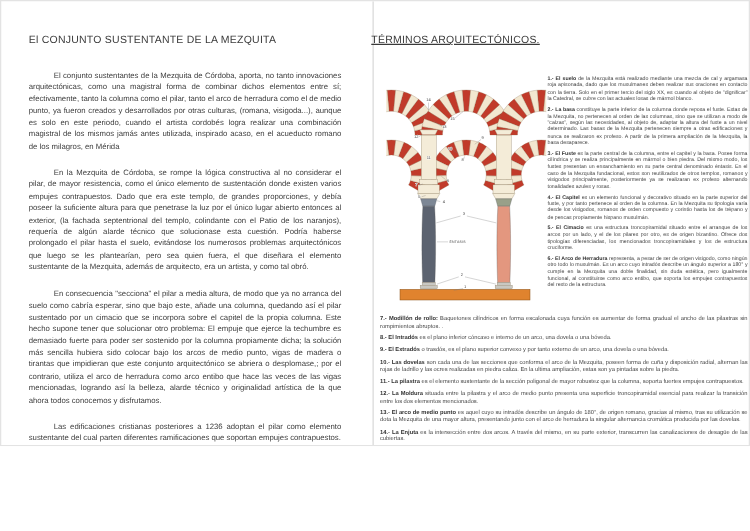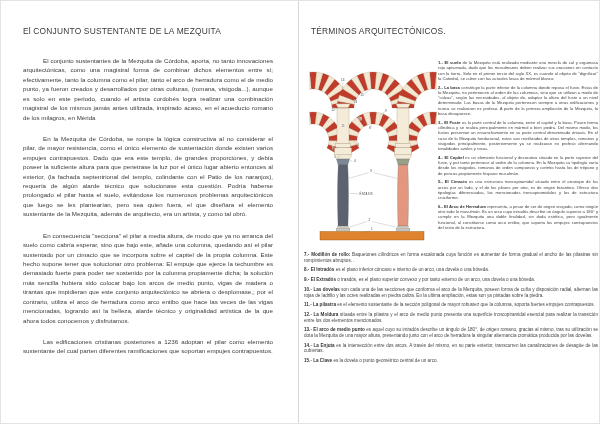--- a/index.html
+++ b/index.html
@@ -1,24 +1,24 @@
 <!DOCTYPE html>
 <html><head>
 <meta charset="utf-8">
 <style>
   html,body{margin:0;padding:0;background:#fff;}
-  #stage{position:relative;width:600px;height:424px;background:#ffffff;overflow:hidden;
+  #stage{position:relative;width:600px;height:357px;background:#ffffff;overflow:hidden;
          font-family:"Liberation Sans",sans-serif;border:1px solid #e3e3e3;box-sizing:border-box;}
   .divider{position:absolute;left:297px;top:0;bottom:0;width:1px;background:#d9d9d9;}
   
   .ltitle{position:absolute;left:22px;top:25px;width:260px;font-size:8.4px;color:#3a3a3a;letter-spacing:.2px;}
   .ltext{position:absolute;left:22px;top:55px;width:250px;}
   .ltext p{font-size:6.2px;line-height:1.52;color:#3b3b3b;text-align:justify;text-indent:20px;margin:0 0 12px 0;}
   
-  .rtitle{position:absolute;left:310px;top:25px;width:280px;font-size:8.4px;color:#3a3a3a;letter-spacing:.2px;}
+  .rtitle{position:absolute;left:296px;top:25px;width:280px;font-size:8.4px;color:#3a3a3a;letter-spacing:.2px;text-decoration:underline;}
   #arch-svg{position:absolute;left:308px;top:57px;}
   .side{position:absolute;left:437px;top:59px;width:160px;}
   .side p{font-size:4.2px;line-height:1.27;color:#454545;text-align:justify;margin:0 0 3.2px 0;}
   .full{position:absolute;left:303px;top:251px;width:294px;}
   .full p{font-size:4.6px;line-height:1.22;color:#454545;text-align:justify;margin:0 0 4.2px 0;}
   .side b,.full b{font-weight:bold;color:#333;}
 </style>
 </head>
 <body>
 

